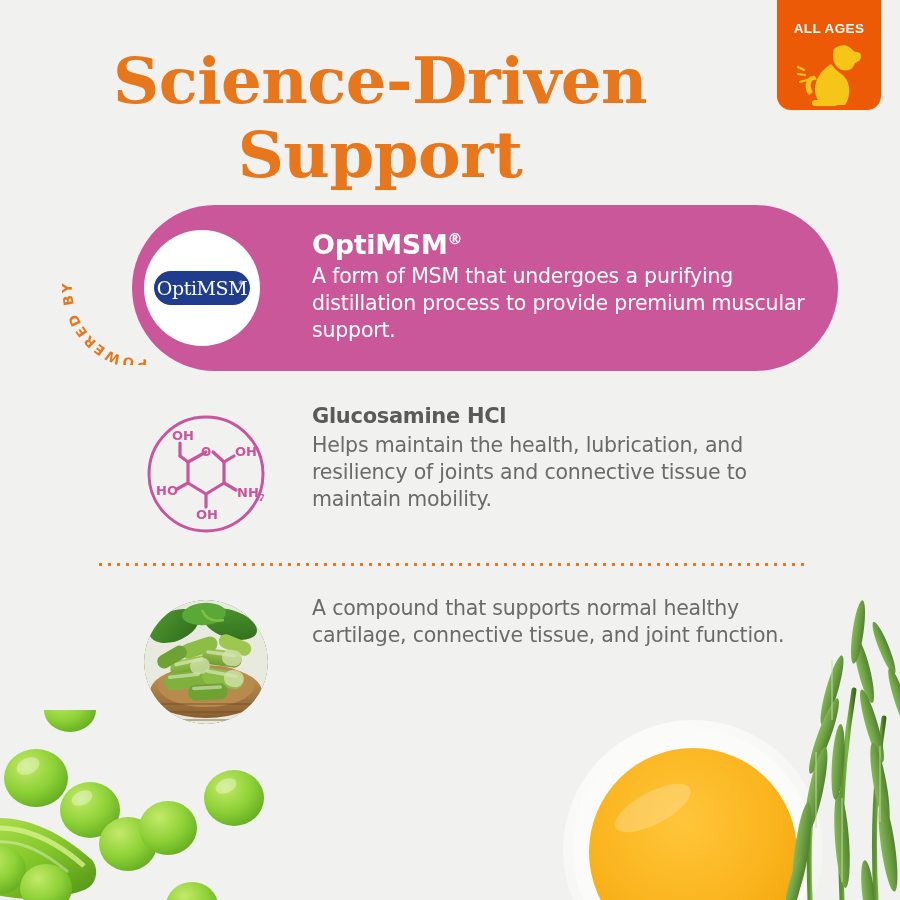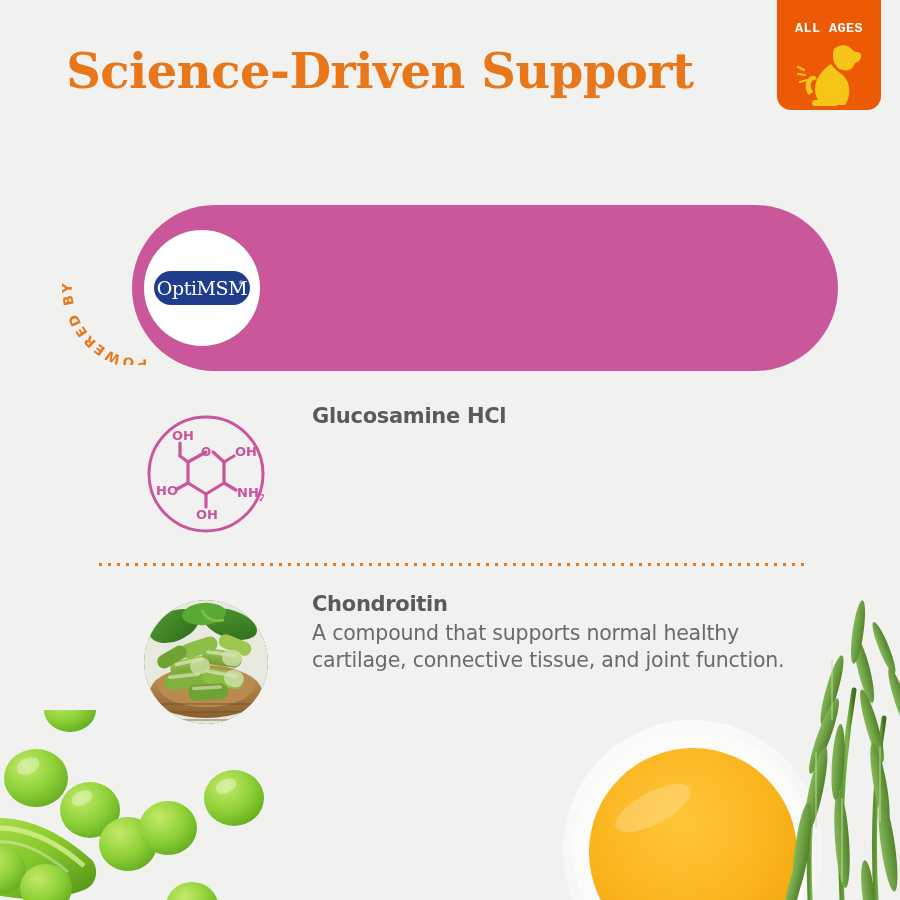--- a/index.html
+++ b/index.html
@@ -32,38 +32,38 @@
     display: flex;
     flex-direction: column;
     align-items: center;
     padding-top: 22px;
   }
   .badge-text {
     color: #ffffff;
     font-size: 13.5px;
     font-weight: bold;
     letter-spacing: 0.4px;
-    font-family: Liberation Mono, monospace;
+    font-family: Liberation Sans, sans-serif;
     line-height: 1;
   }
   .badge-dog {
     margin-top: 4px;
   }
 
   
   .title {
     position: absolute;
     top: 44px;
     left: 0;
     width: 760px;
     text-align: center;
     color: #E8761A;
     font-family: "DejaVu Serif", "Liberation Serif", serif;
     font-weight: bold;
-    font-size: 48px;
+    font-size: 64px;
     line-height: 1.15;
     letter-spacing: -0.5px;
   }
 
   
   .pill {
     position: absolute;
     left: 132px;
     top: 205px;
     width: 706px;
@@ -259,20 +259,26 @@
       <textPath href="#pbArc" startOffset="2%">POWERED BY</textPath>
     </text>
   </svg>
 
   <div class="pill">
     <div class="pill-circle">
       <div class="optimsm-logo">
         <span class="optimsm-logo-text">OptiMSM</span>
         <span class="optimsm-logo-reg">®</span>
       </div>
+    </div>
+    <div class="pill-text">
+      <div class="pill-title">
+        <span>OptiMSM</span><span class="reg">®</span>
+      </div>
+      <div class="pill-desc">A form of MSM that undergoes a purifying distillation process to provide premium muscular support.</div>
     </div>
   </div>
 
   <div class="row" style="top:404px;">
     <div class="row-icon">
       <svg class="molecule" viewBox="0 0 124 124">
         <circle cx="62" cy="62" r="57" fill="none" stroke="#C9559B" stroke-width="3"></circle>
         <g stroke="#C9559B" stroke-width="3.2" fill="none" stroke-linecap="round">
 
           <path d="M62 40 L44 50"></path>
@@ -296,20 +302,21 @@
           <text x="57" y="44" font-size="12">O</text>
           <text x="12" y="83">HO</text>
           <text x="52" y="107">OH</text>
           <text x="93" y="85">NH</text>
           <text x="115" y="89" font-size="9">2</text>
         </g>
       </svg>
     </div>
     <div class="row-text">
       <div class="row-title">Glucosamine HCl</div>
+      <div class="row-desc">Helps maintain the health, lubrication, and resiliency of joints and connective tissue to maintain mobility.</div>
     </div>
   </div>
 
   <div class="divider"></div>
 
   <div class="row" style="top:592px;">
     <div class="row-icon">
       <div class="capsule-photo">
         <svg viewBox="0 0 124 124" width="124" height="124">
           <defs>
@@ -367,21 +374,20 @@
                 <rect x="46" y="58" width="20" height="16" rx="8" transform="rotate(-12 56 66)"></rect>
                 <rect x="78" y="50" width="20" height="16" rx="8" transform="rotate(8 88 58)"></rect>
                 <rect x="80" y="70" width="20" height="17" rx="8.5" transform="rotate(10 90 78)"></rect>
               </g>
             </g>
           </g>
         </svg>
       </div>
     </div>
     <div class="row-text">
-      <div class="row-title">Chondroitin</div>
       <div class="row-desc">A compound that supports normal healthy cartilage, connective tissue, and joint function.</div>
     </div>
   </div>
 
   <svg class="deco" id="peas" viewBox="0 0 300 200">
     <defs>
       <radialGradient id="peaG" cx="0.35" cy="0.3" r="0.8">
         <stop offset="0" stop-color="#c4e96a"></stop>
           <stop offset="0.55" stop-color="#8ed137"></stop>
           <stop offset="1" stop-color="#5fa81d"></stop>

